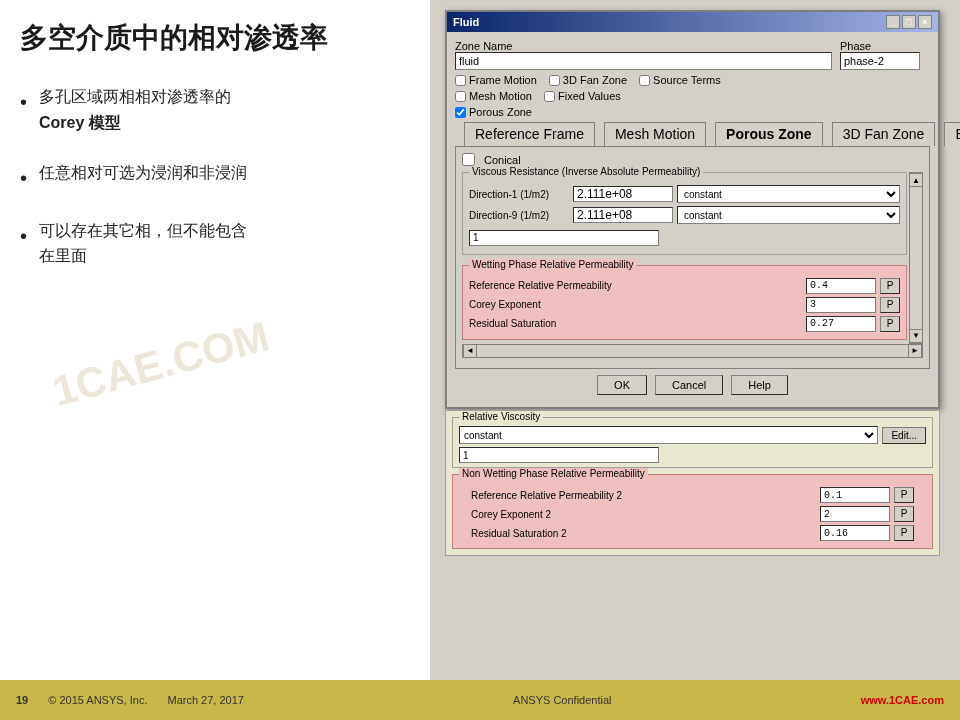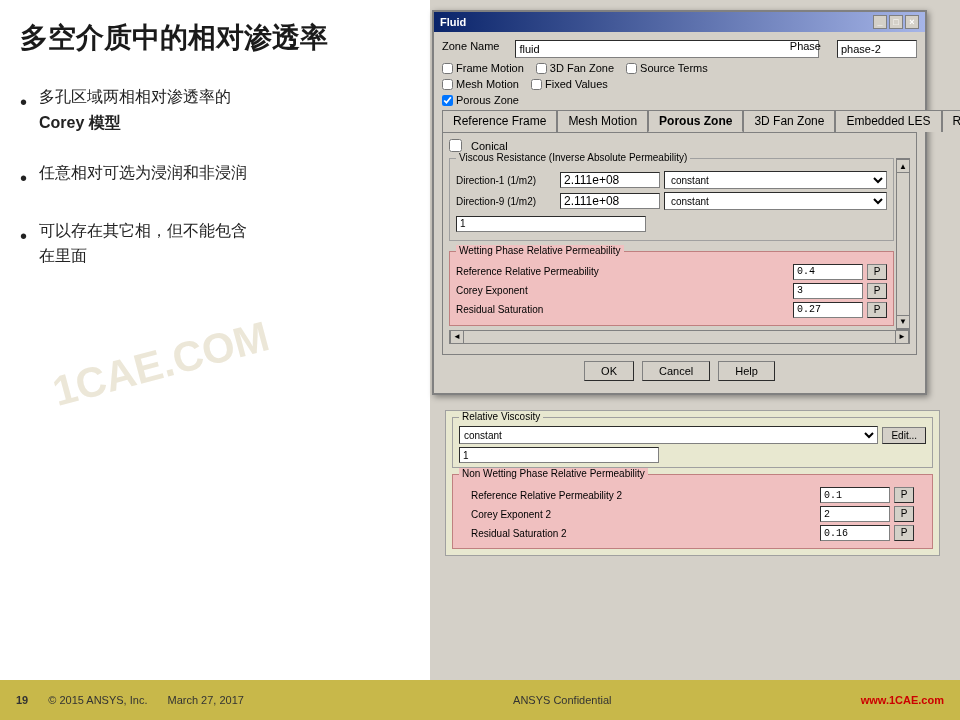--- a/index.html
+++ b/index.html
@@ -76,21 +76,21 @@
       width: 530px;
       height: 680px;
       background: #d4d0c8;
       padding: 0;
     }
 
     
     .dialog-window {
       position: absolute;
       top: 10px;
-      left: 2px;
+      left: 15px;
       width: 495px;
       background: #d4d0c8;
       border: 2px solid #808080;
       box-shadow: 2px 2px 6px rgba(0,0,0,0.4);
     }
 
     .dialog-title-bar {
       background: linear-gradient(to right, #0a246a, #a6b5e8);
       color: white;
       font-size: 11px;
@@ -140,23 +140,22 @@
     .phase-input { width: 80px; }
 
     .zone-name-phase {
       display: flex;
       gap: 8px;
       margin-bottom: 4px;
     }
 
     .zone-name-col {
       display: flex;
-      flex-direction: row;
-      gap: 16px;
-      justify-content: flex-end;
+      flex-direction: column;
+      gap: 0;
     }
 
     .zone-name-col-wide { flex: 1; }
     .zone-name-col-narrow { width: 90px; }
 
     
     .checkbox-row {
       display: flex;
       flex-wrap: wrap;
       gap: 4px 12px;
@@ -177,27 +176,28 @@
 
     
     .tabs-row {
       display: flex;
       margin-bottom: 0;
       gap: 0;
     }
 
     .tab {
       padding: 3px 10px;
-      font-size: 12px;
+      font-size: 14px;
       background: #d4d0c8;
       border: 1px solid #808080;
       border-bottom: none;
       cursor: pointer;
       color: #000;
       white-space: nowrap;
+      margin-left: 9px;
     }
 
     .tab.active {
       background: #d4d0c8;
       border-bottom: 1px solid #d4d0c8;
       font-weight: bold;
       position: relative;
       z-index: 2;
     }
 

